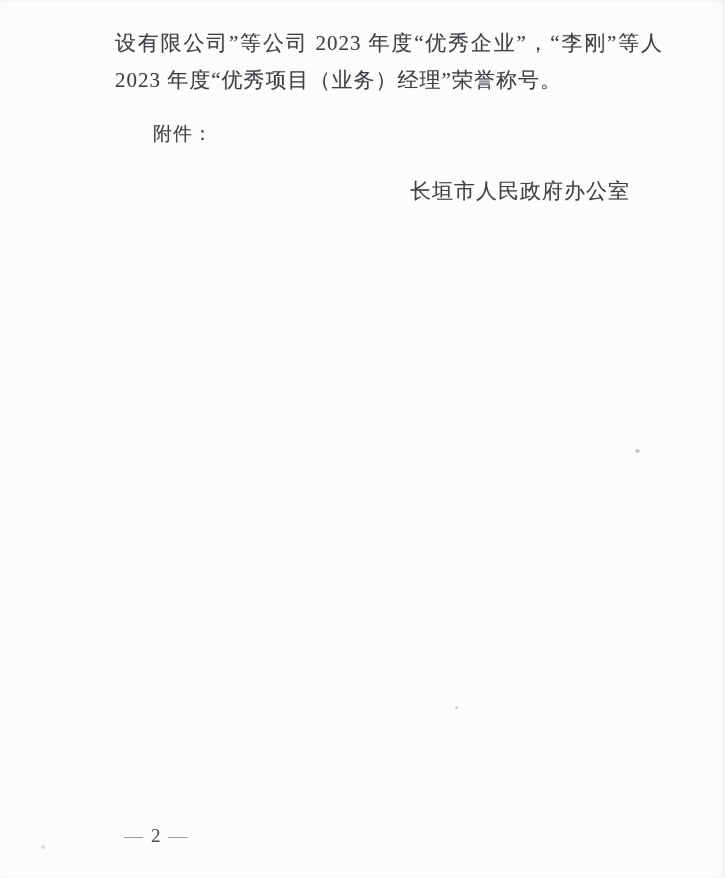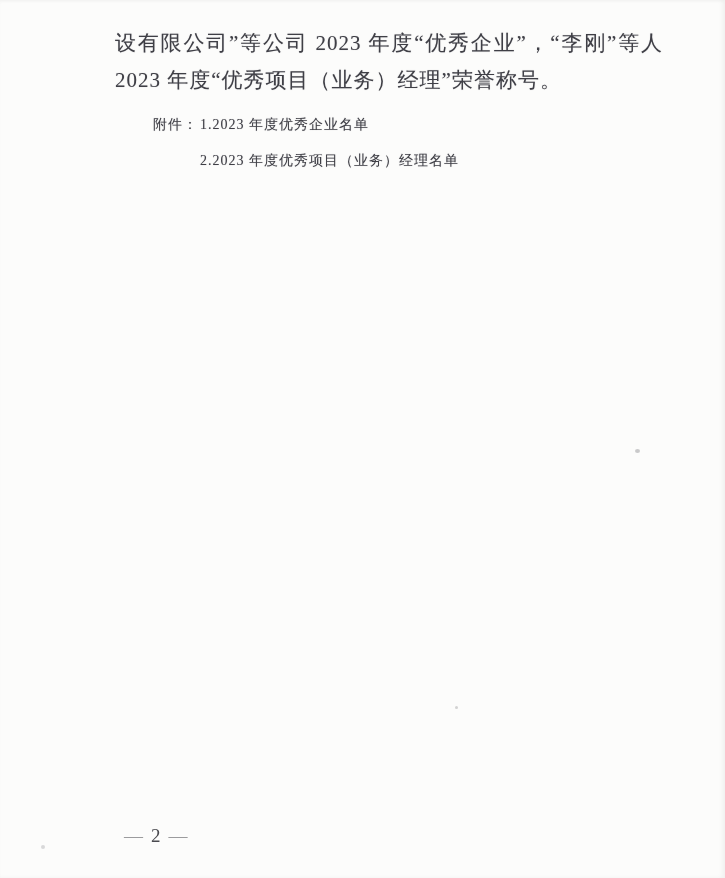--- a/index.html
+++ b/index.html
@@ -32,22 +32,22 @@
     text-shadow: 0 0 1px rgba(80,80,90,0.35);
   }
   .para.indent {
     text-indent: 2em;
     margin-top: 2px;
   }
   .attachments {
     display: flex;
     align-items: flex-start;
     margin-left: 38px;
-    margin-top: 8px;
-    font-size: 14px;
+    margin-top: 17px;
+    font-size: 19px;
     line-height: 36.8px;
     letter-spacing: 1px;
     text-shadow: 0 0 1px rgba(80,80,90,0.35);
   }
   .att-label {
     white-space: nowrap;
     margin-right: 2px;
   }
   .att-items > div {
     white-space: nowrap;
@@ -89,27 +89,24 @@
 
 <div class="page">
 
   <div class="content">
 
     <p class="para">设有限公司”等公司 2023 年度“优秀企业”，“李刚”等人 2023 年度“优秀项目（业务）经理”荣誉称号。</p>
 
 
     <div class="attachments">
       <span class="att-label">附件：</span>
-      <div class="att-items">
-        <div>1.2023 年度优秀企业名单</div>
-        <div>2.2023 年度优秀项目（业务）经理名单</div>
-      </div>
     </div>
 
     <div class="signature">
+      <div class="sig-org">长垣市人民政府办公室</div>
     </div>
 
   </div>
 
   <div class="footer">
     <span class="dash">—</span><span>2</span><span class="dash">—</span>
   </div>
 
   <div class="speck speck-1"></div>
   <div class="speck speck-2"></div>

